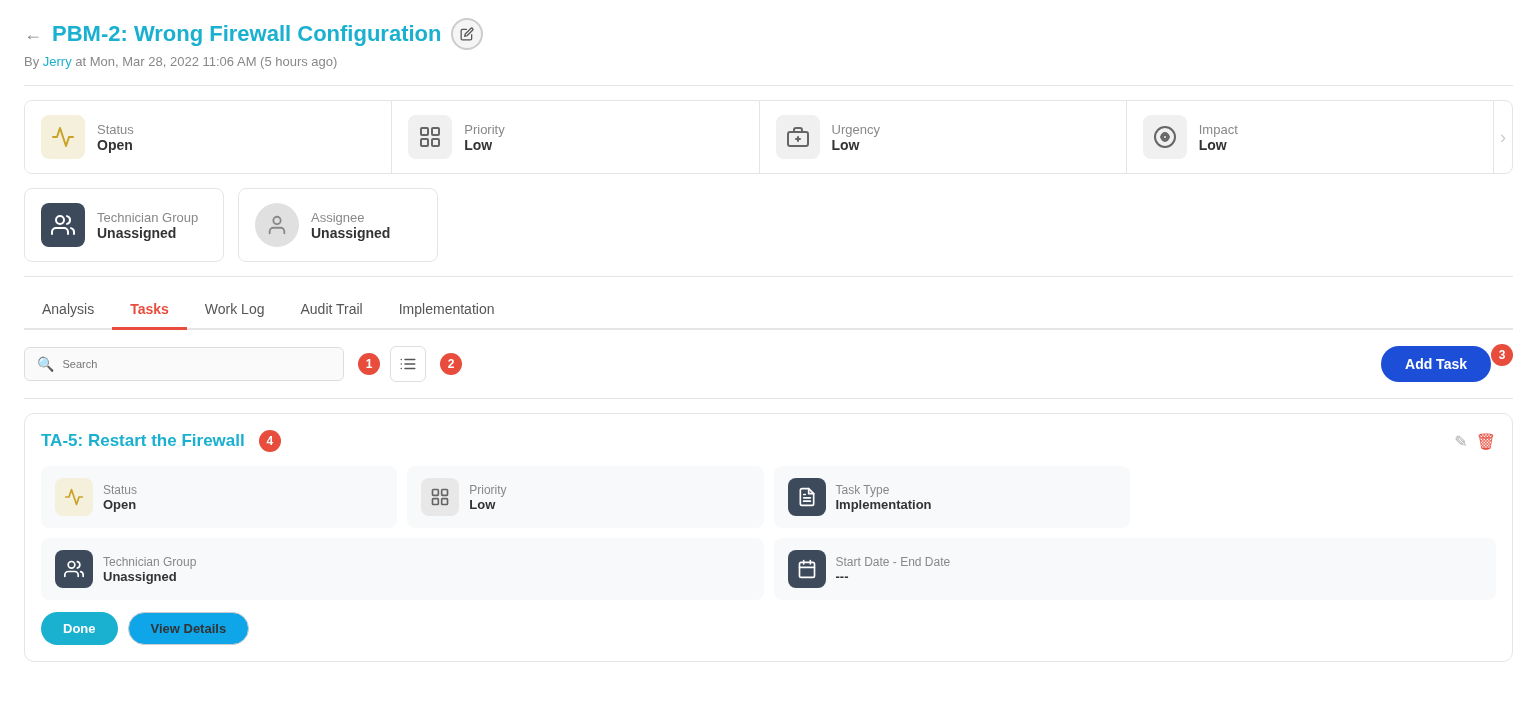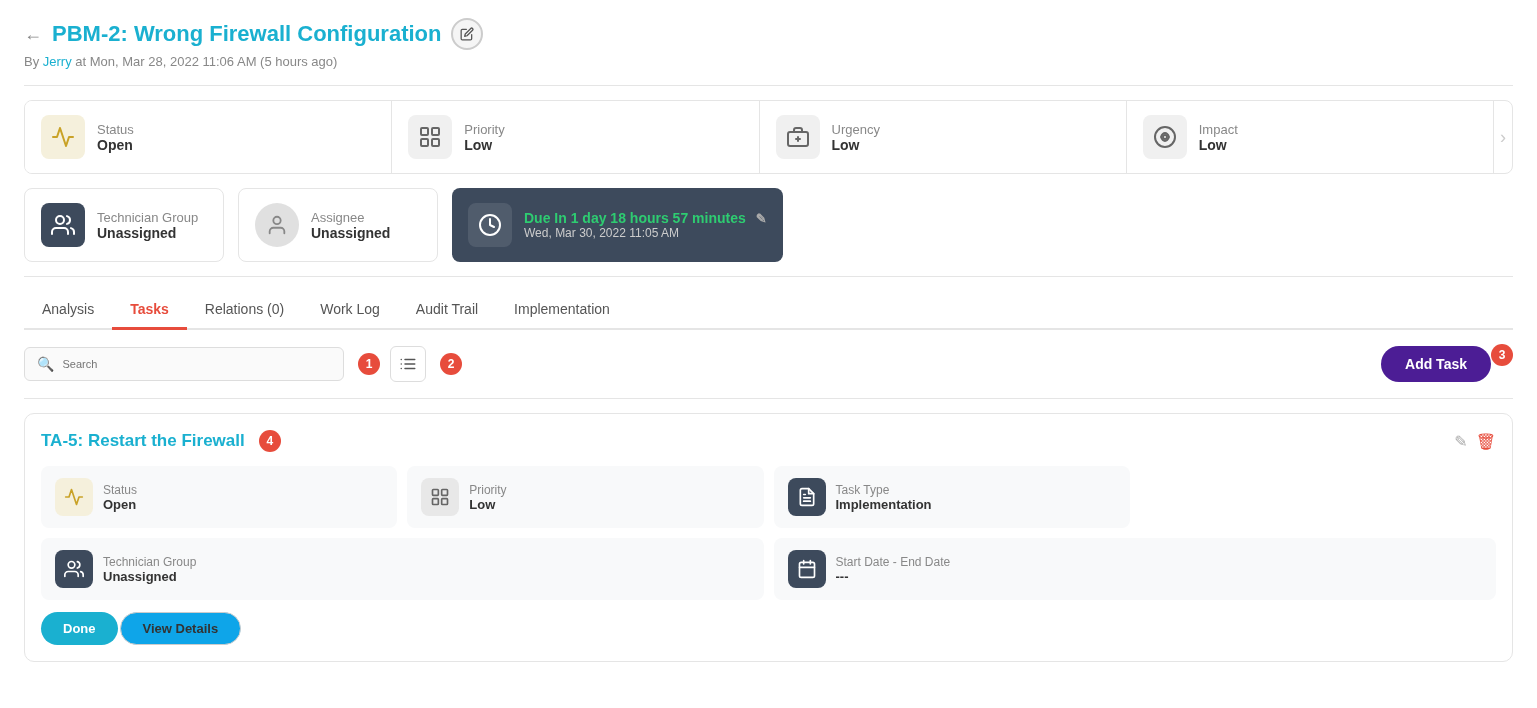--- a/index.html
+++ b/index.html
@@ -43,21 +43,21 @@
     .tabs { display: flex; gap: 0; border-bottom: 2px solid #e5e5e5; margin-bottom: 16px; }
     .tab { padding: 10px 18px; cursor: pointer; color: #555; font-size: 14px; border-bottom: 3px solid transparent; margin-bottom: -2px; }
     .tab.active { color: #e74c3c; border-bottom: 3px solid #e74c3c; font-weight: 600; }
 
     
     .search-row { display: flex; align-items: center; gap: 10px; margin-bottom: 16px; }
     .search-box { display: flex; align-items: center; gap: 8px; border: 1px solid #ddd; border-radius: 6px; padding: 8px 12px; flex: 0 0 320px; background: #fafafa; }
     .search-box input { border: none; background: transparent; outline: none; font-size: 11px; color: #555; width: 100%; }
     .search-icon { color: #aaa; font-size: 14px; }
     .sort-btn { width: 36px; height: 36px; display: flex; align-items: center; justify-content: center; border: 1px solid #ddd; border-radius: 6px; cursor: pointer; background: #fff; color: #555; font-size: 16px; }
-    .add-task-btn { margin-left: auto; background: #4c1d95; color: #fff; border: none; border-radius: 20px; padding: 10px 24px; font-size: 14px; font-weight: 600; cursor: pointer; }
+    .add-task-btn { margin-left: auto; background: #1d4ed8; color: #fff; border: none; border-radius: 20px; padding: 10px 24px; font-size: 14px; font-weight: 600; cursor: pointer; }
 
     
     .badge-circle { width: 22px; height: 22px; border-radius: 50%; background: #e74c3c; color: #fff; font-size: 12px; font-weight: 700; display: inline-flex; align-items: center; justify-content: center; margin-left: 4px; }
 
     
     .task-card { border: 1px solid #e5e5e5; border-radius: 10px; padding: 16px; margin-bottom: 10px; }
     .task-card-header { display: flex; align-items: center; justify-content: space-between; margin-bottom: 14px; }
     .task-title { color: #1ab0d0; font-size: 17px; font-weight: 700; }
     .task-actions { display: flex; gap: 8px; color: #aaa; font-size: 16px; cursor: pointer; }
     .task-actions span:last-child { color: #e74c3c; }
@@ -68,21 +68,21 @@
     .task-info-item { display: flex; align-items: center; gap: 10px; padding: 12px 14px; background: #f8f9fa; border-radius: 8px; }
     .t-icon { width: 38px; height: 38px; border-radius: 8px; display: flex; align-items: center; justify-content: center; flex-shrink: 0; }
     .t-icon-yellow { background: #f5f0dc; }
     .t-icon-gray { background: #e8e8e8; }
     .t-icon-dark { background: #3d4a5c; }
     .t-text .lbl { font-size: 12px; color: #888; }
     .t-text .val { font-size: 13px; font-weight: 600; color: #333; }
 
     .avatar-circle { width: 36px; height: 36px; border-radius: 50%; background: #1ab0d0; color: #fff; font-size: 12px; font-weight: 700; display: flex; align-items: center; justify-content: center; flex-shrink: 0; }
 
-    .task-bottom-row { display: flex; gap: 2px; margin-top: 12px; }
+    .task-bottom-row { display: flex; gap: 10px; margin-top: 12px; }
     .done-btn { background: #1ab0d0; color: #fff; border: none; border-radius: 20px; padding: 8px 22px; font-size: 13px; font-weight: 600; cursor: pointer; }
     .view-details-btn { background: #0ea5e9; color: #333; border: 1px solid #ccc; border-radius: 20px; padding: 8px 22px; font-size: 13px; font-weight: 600; cursor: pointer; }
 
     
     svg { display: block; }
   </style>
 </head>
 <body>
 
 <div class="page">
@@ -186,44 +186,28 @@
           <path d="M20 21v-2a4 4 0 0 0-4-4H8a4 4 0 0 0-4 4v2"></path>
           <circle cx="12" cy="7" r="4"></circle>
         </svg>
       </div>
       <div class="info-card-text">
         <div class="label">Assignee</div>
         <div class="value">Unassigned</div>
       </div>
     </div>
 
-    <div class="due-card">
-      <div style="width:44px;height:44px;border-radius:8px;background:rgba(255,255,255,0.1);display:flex;align-items:center;justify-content:center;flex-shrink:0;">
-        <svg width="24" height="24" viewBox="0 0 24 24" fill="none" stroke="#fff" stroke-width="2" stroke-linecap="round" stroke-linejoin="round">
-          <circle cx="12" cy="12" r="10"></circle>
-          <polyline points="12 6 12 12 16 14"></polyline>
-        </svg>
-      </div>
-      <div class="due-text">
-        <div class="due-label">
-          <span>Due In</span>&nbsp;<span style="color:#2ecc71; font-weight:700;">1 day 18 hours 57 minutes</span>
-          <span class="due-edit">✎</span>
-        </div>
-        <div class="due-date">Wed, Mar 30, 2022 11:05 AM</div>
-      </div>
-    </div>
   </div>
 
 
   <hr class="divider">
 
   <div class="tabs">
     <div class="tab">Analysis</div>
     <div class="tab active">Tasks</div>
-    <div class="tab">Relations (0)</div>
     <div class="tab">Work Log</div>
     <div class="tab">Audit Trail</div>
     <div class="tab">Implementation</div>
   </div>
 
   <div class="search-row">
     <div class="search-box">
       <span class="search-icon">🔍</span>
       <input type="text" placeholder="Search" style="">
     </div>

